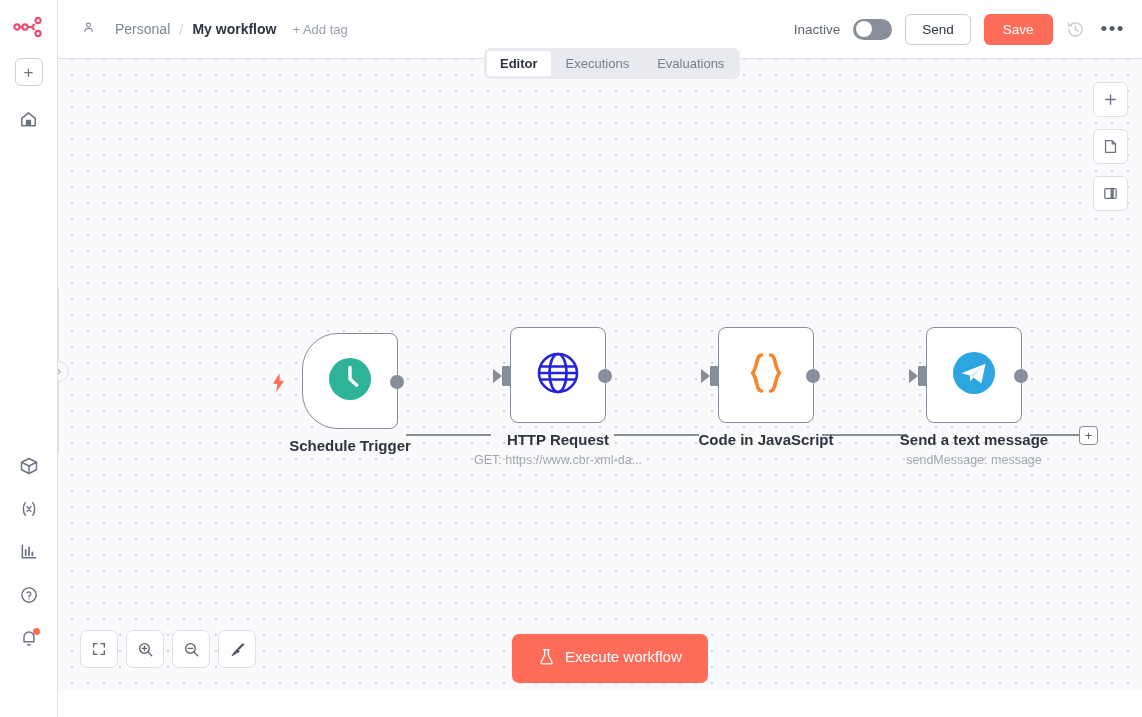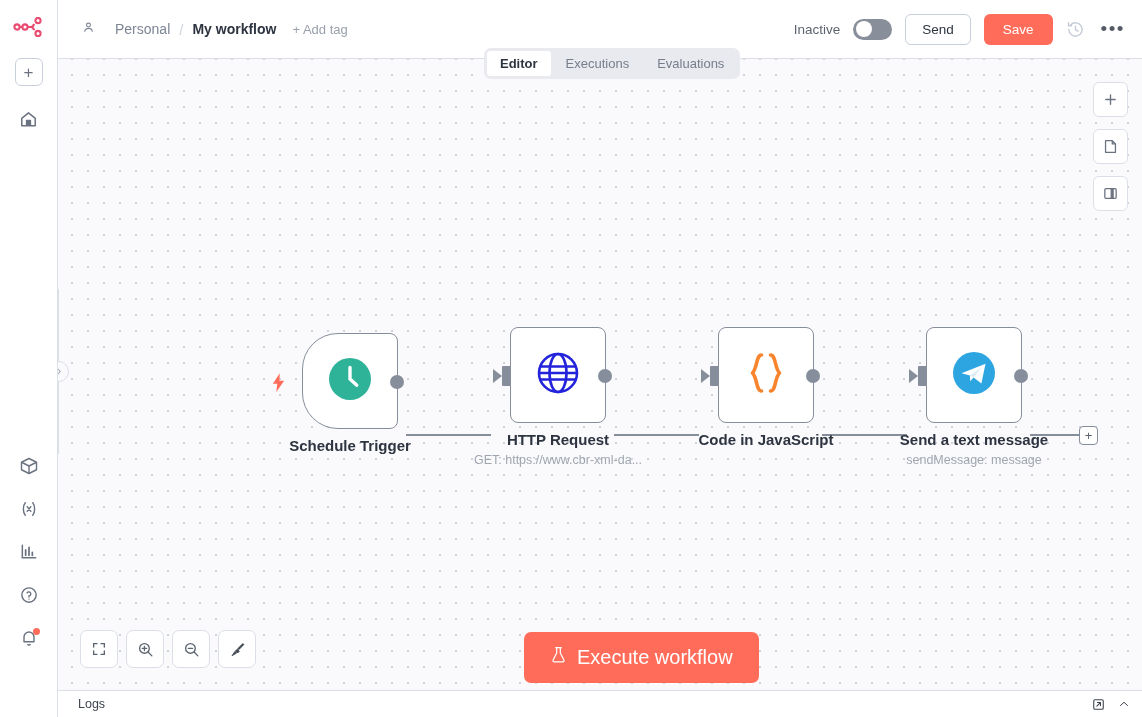--- a/index.html
+++ b/index.html
@@ -148,23 +148,23 @@
   }
 
   
   #bottom-tools { position: absolute; left: 22px; bottom: 22px; display: flex; gap: 8px; }
   .btool {
     width: 38px; height: 38px; background: #fff; border: 1px solid #dbdfe7;
     border-radius: 7px; display: flex; align-items: center; justify-content: center;
     color: #5c6470; cursor: pointer;
   }
   #exec-btn {
-    position: absolute; left: 466px; bottom: 7px;
+    position: absolute; left: 454px; bottom: 7px;
     background: #ff6d5a; color: #fff; border: none; border-radius: 7px;
-    padding: 14px 26px; font-size: 20px; font-family: inherit; cursor: pointer;
+    padding: 14px 26px; font-size: 15px; font-family: inherit; cursor: pointer;
     display: flex; align-items: flex-start; gap: 10px;
   }
 
   
   #logs {
     position: absolute; left: 58px; bottom: 0; right: 0; height: 27px;
     background: #fff; border-top: 1px solid #dbdfe7;
     display: flex; align-items: center; padding: 0 12px 0 20px;
   }
   .logs-title { font-size: 12.5px; color: #3d444f; }
@@ -428,30 +428,14 @@
       <span>
         <svg width="17" height="18" viewBox="0 0 24 26" fill="none" stroke="#fff" stroke-width="1.8" stroke-linejoin="round" stroke-linecap="round">
           <path d="M9.4 2.4 V10 L4.2 20.2 A1.8 1.8 0 0 0 5.8 23 H18.2 A1.8 1.8 0 0 0 19.8 20.2 L14.6 10 V2.4"></path>
           <path d="M8 2.4 H16"></path>
         </svg>
       </span>
       <span>Execute workflow</span>
     </button>
   </div>
 
-  <div id="logs">
-    <span class="logs-title">Logs</span>
-    <div class="logs-right">
-      <span class="logs-ico">
-        <svg width="13" height="13" viewBox="0 0 24 24" fill="none" stroke="#3d444f" stroke-width="2" stroke-linecap="round" stroke-linejoin="round">
-          <rect x="3.2" y="3.2" width="17.6" height="17.6" rx="2.4"></rect>
-          <path d="M9 15 L15.4 8.6 M10 8.4 H15.6 V14"></path>
-        </svg>
-      </span>
-      <span class="logs-ico">
-        <svg width="12" height="12" viewBox="0 0 24 24" fill="none" stroke="#3d444f" stroke-width="2" stroke-linecap="round" stroke-linejoin="round">
-          <path d="M5 15 L12 8.5 L19 15"></path>
-        </svg>
-      </span>
-    </div>
-  </div>
 
 </div>
 
 </body></html>

